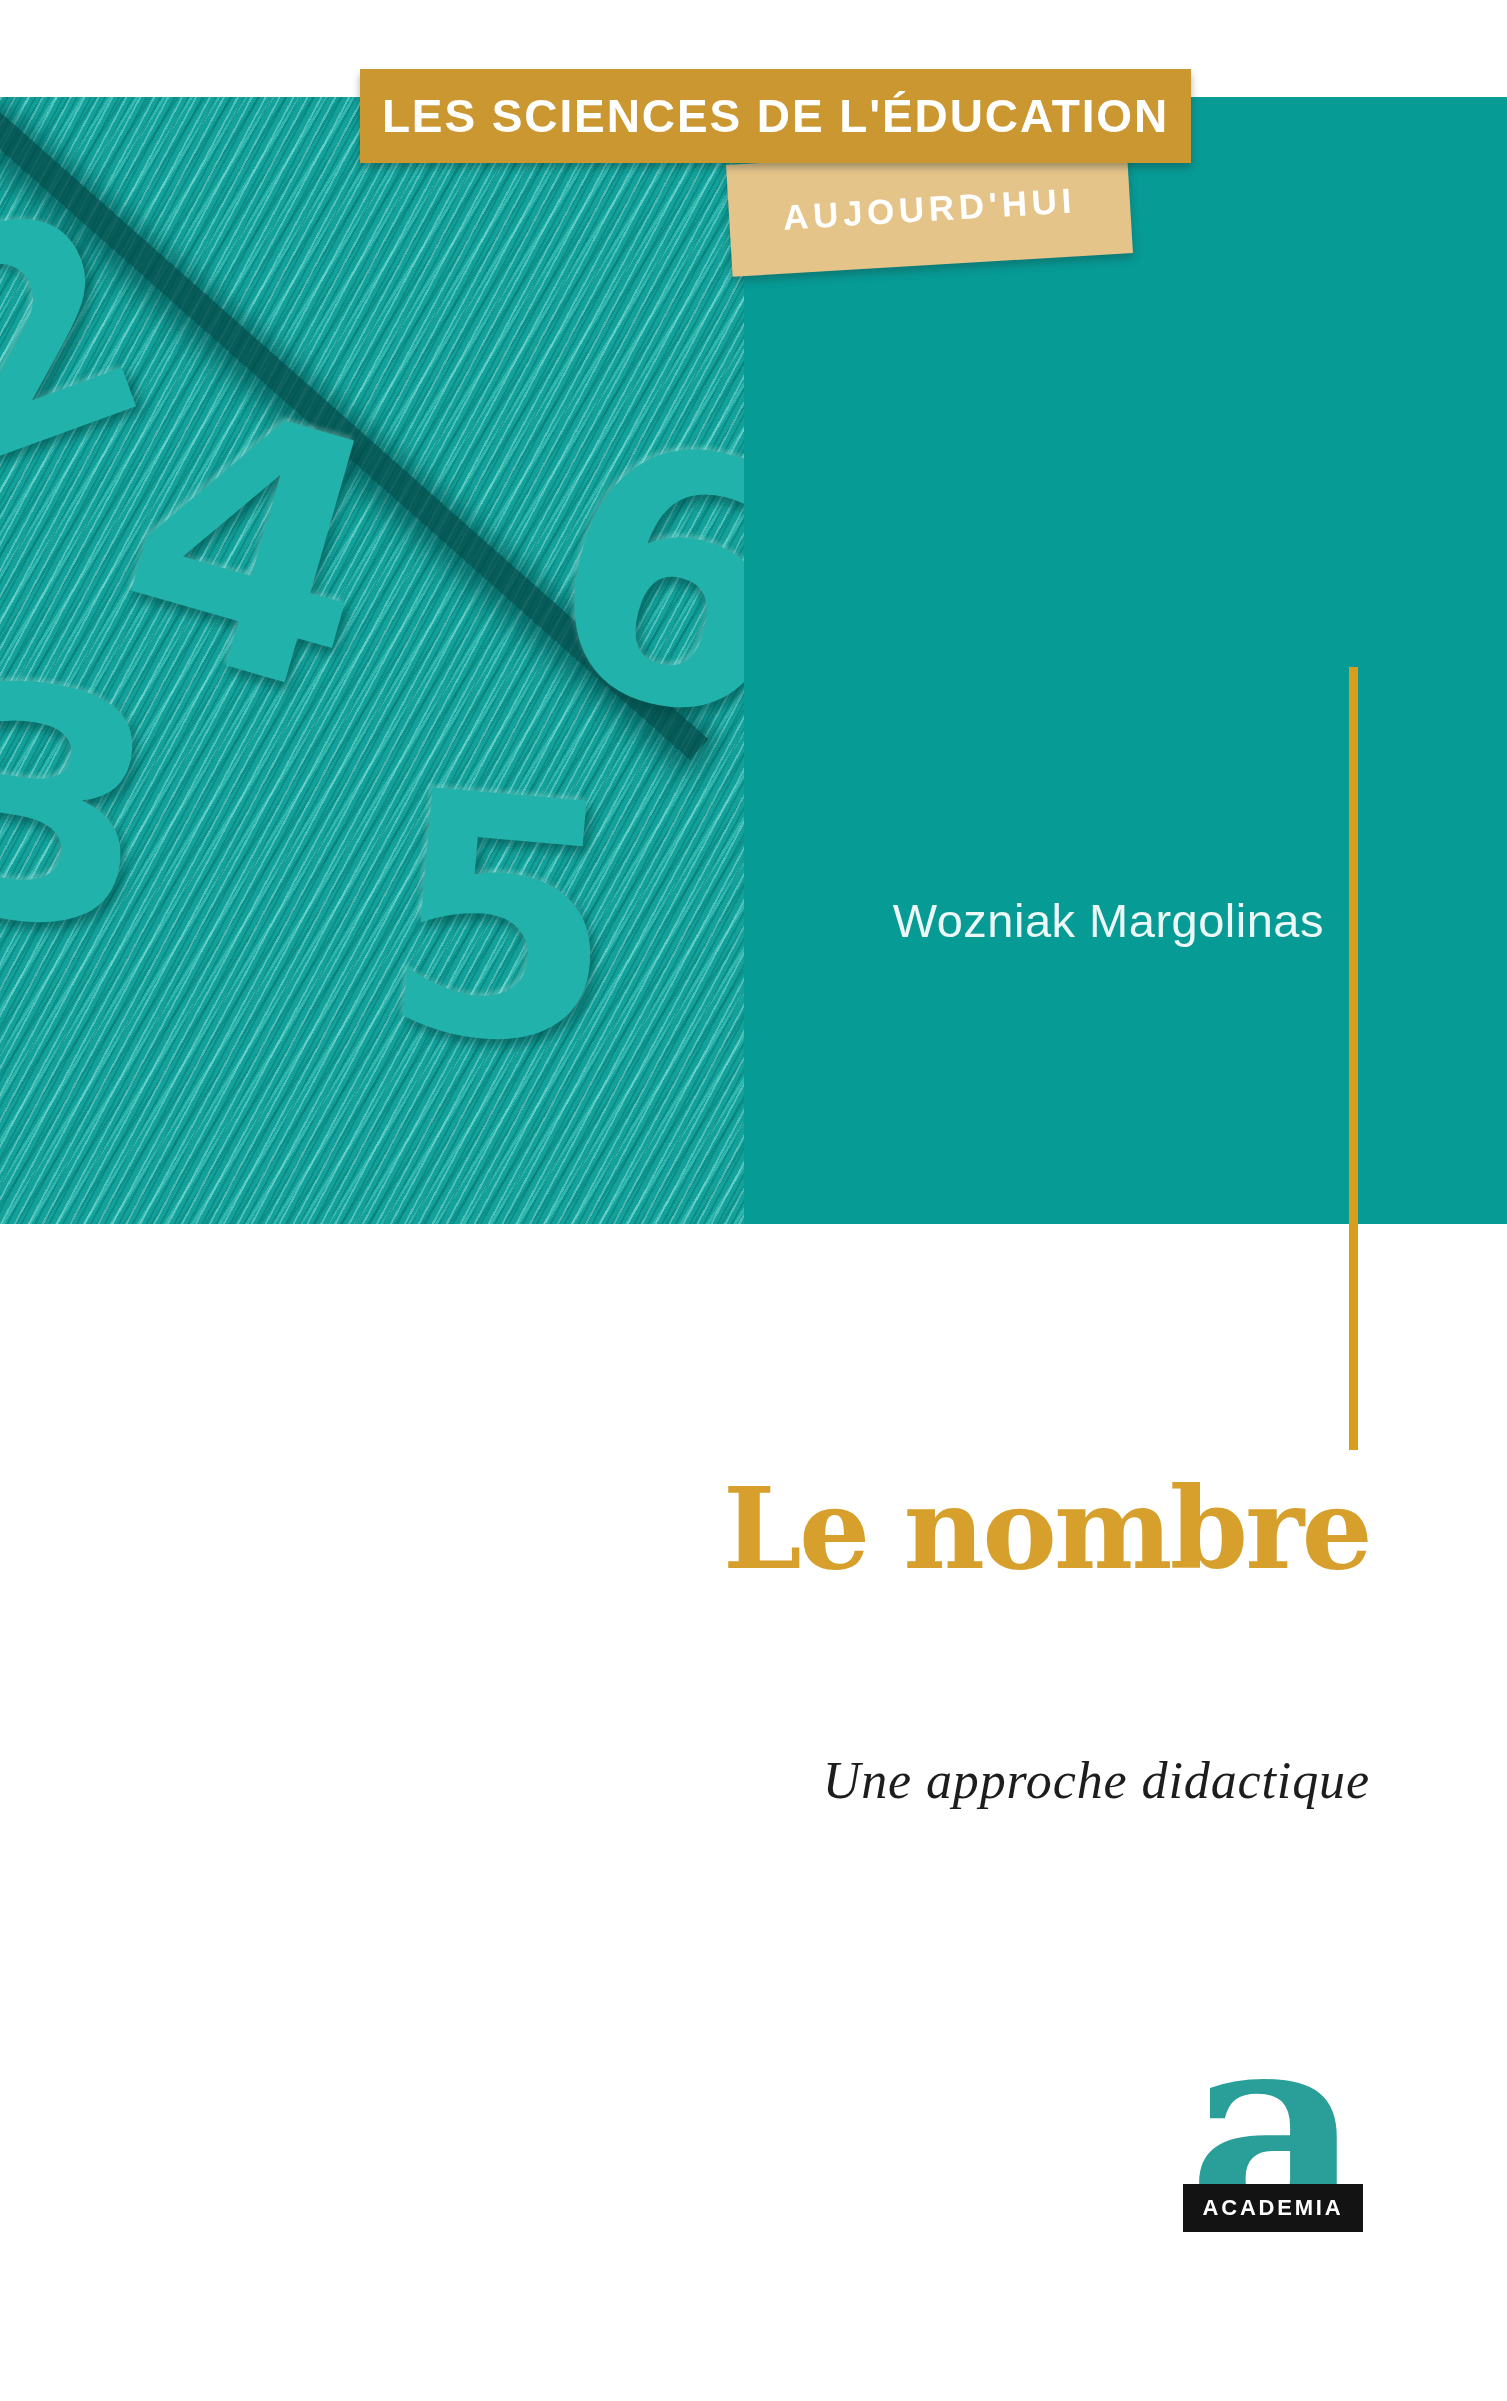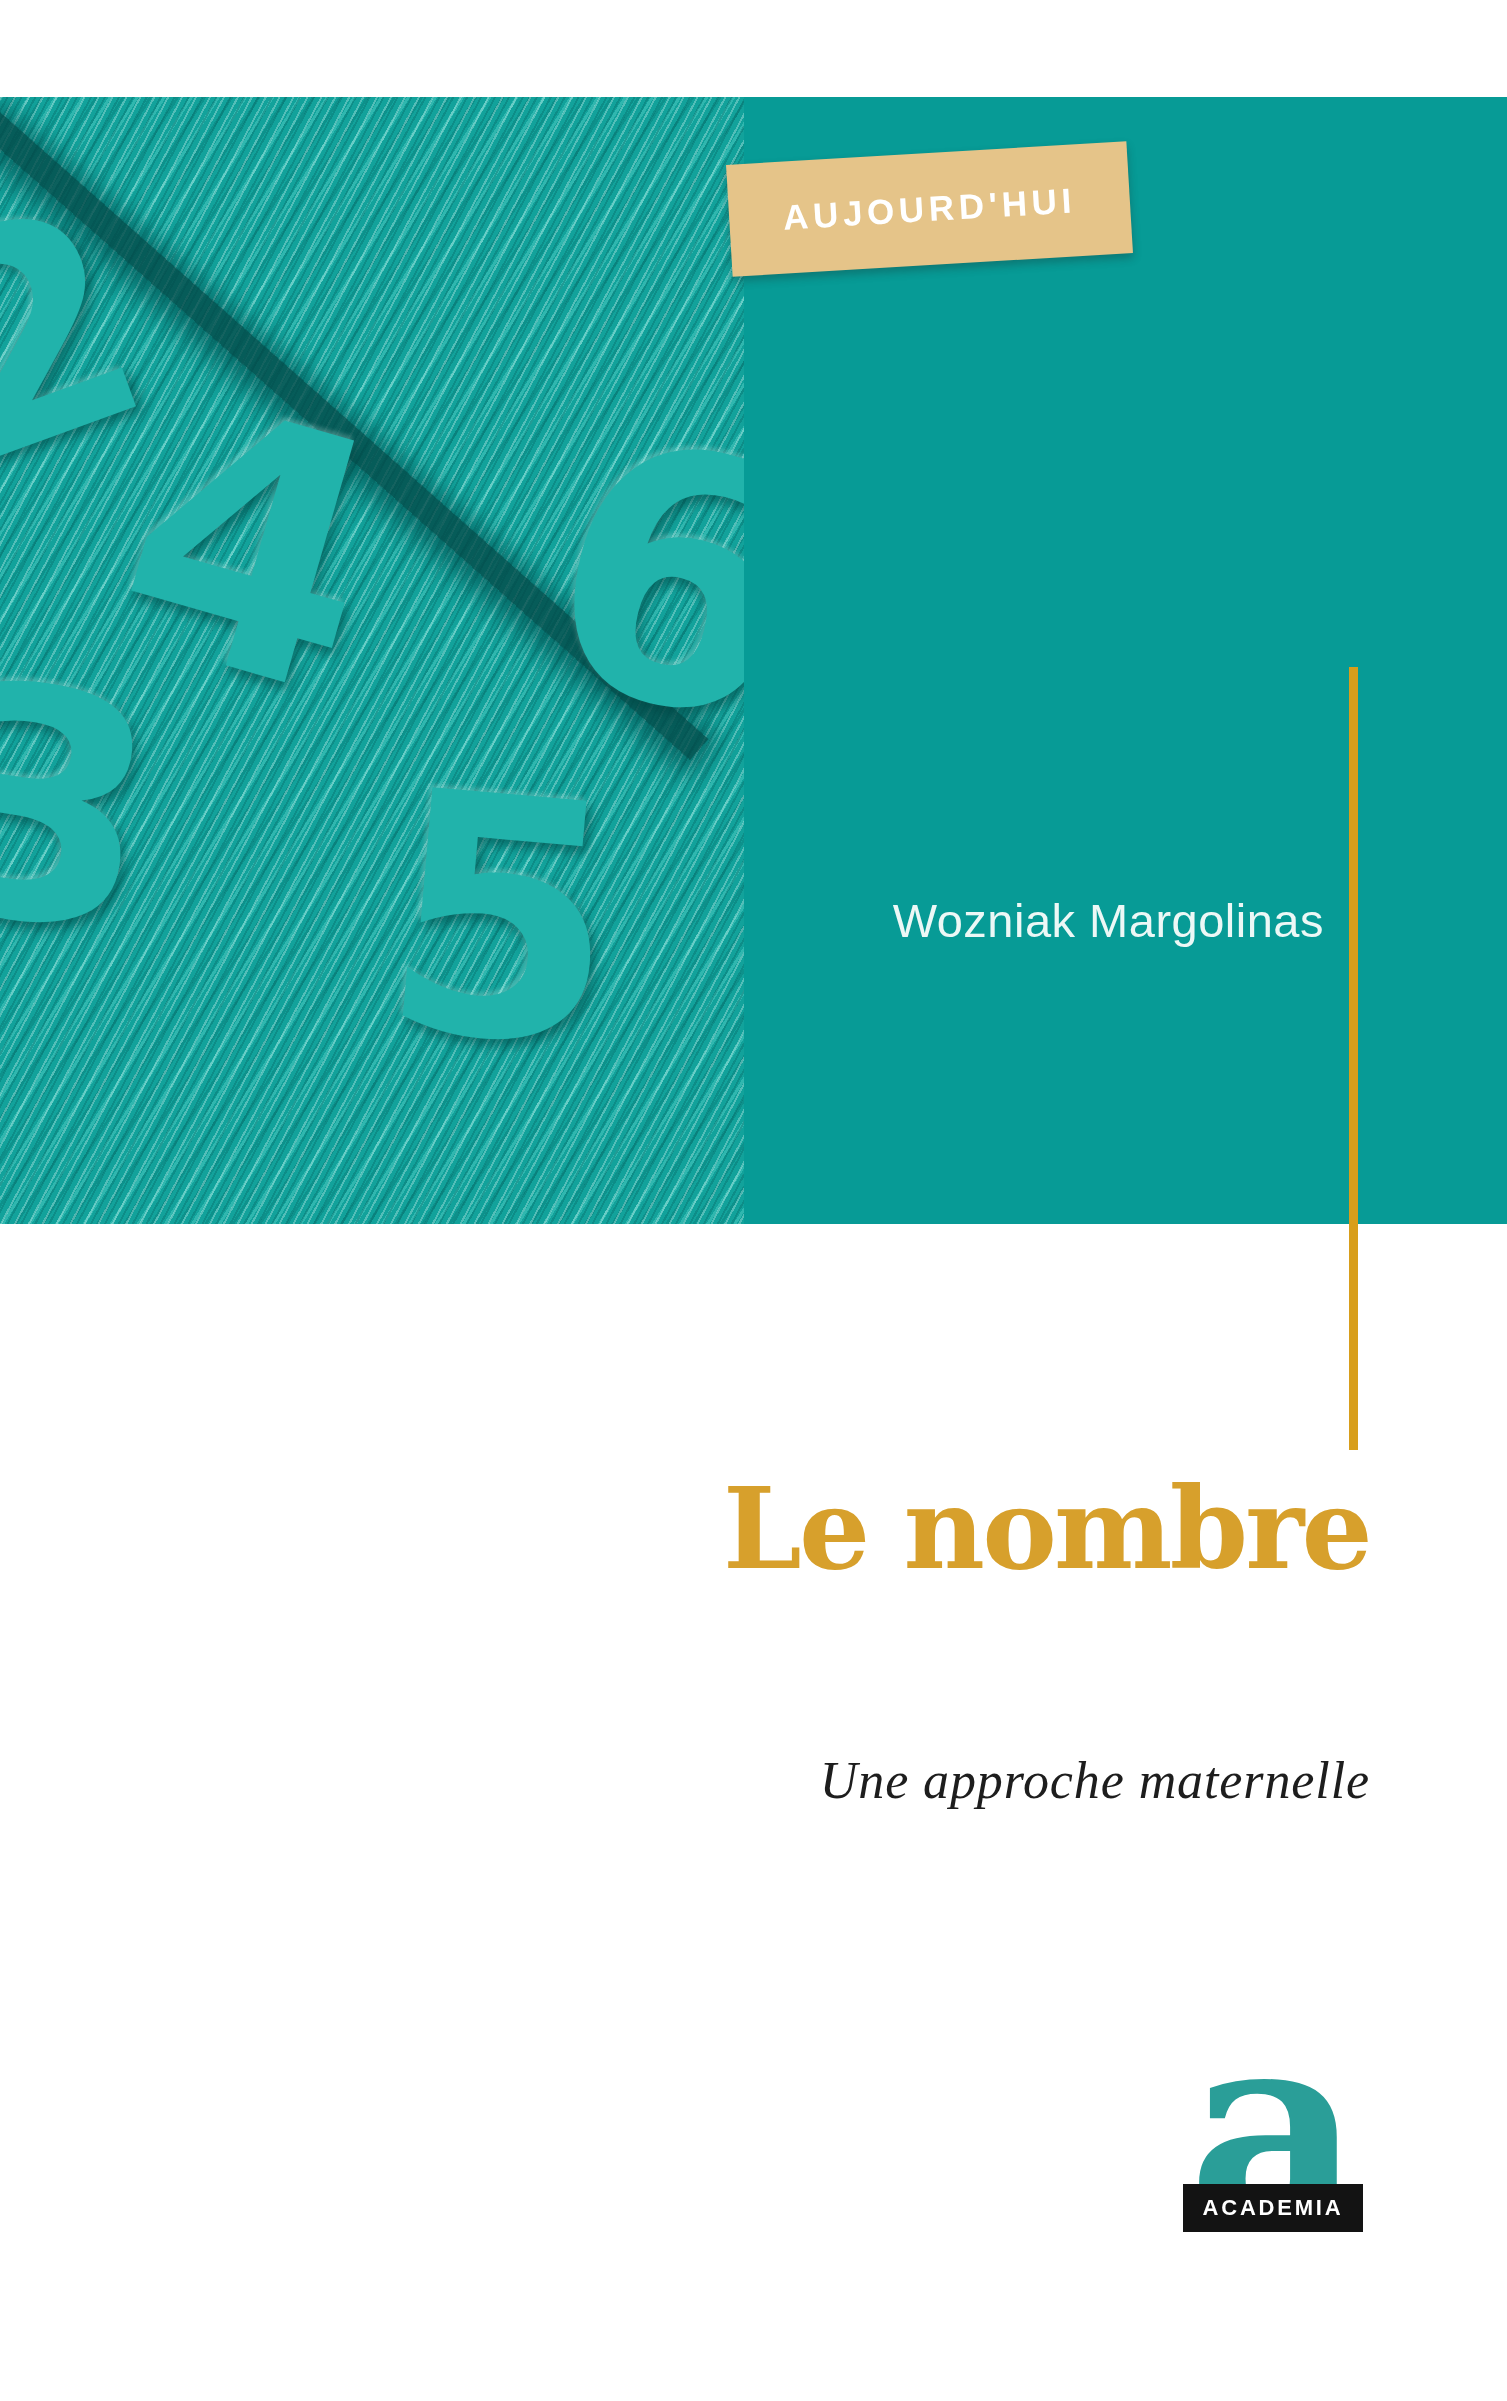--- a/index.html
+++ b/index.html
@@ -114,32 +114,35 @@
     <span class="num n3">3</span>
     <span class="num n5">5</span>
   </div>
 
   <div class="teal-panel"></div>
 
   <div class="series-tag">
     <span>AUJOURD'HUI</span>
   </div>
 
+  <div class="series-banner">
+    <span>LES SCIENCES DE L'ÉDUCATION</span>
+  </div>
 
   <div class="vrule"></div>
 
   <div class="authors">
     <div>Wozniak Margolinas</div>
   </div>
 
   <h1 class="title">
     <span>Le nombre</span>
   </h1>
 
-  <div class="subtitle">Une approche maternelle</div>
+  <div class="subtitle">Une approche didactique</div>
 
   <div class="publisher">
     <span class="pub-mark">a</span>
     <div class="pub-bar">
       <span>ACADEMIA</span>
     </div>
   </div>
 
 </div>
 

